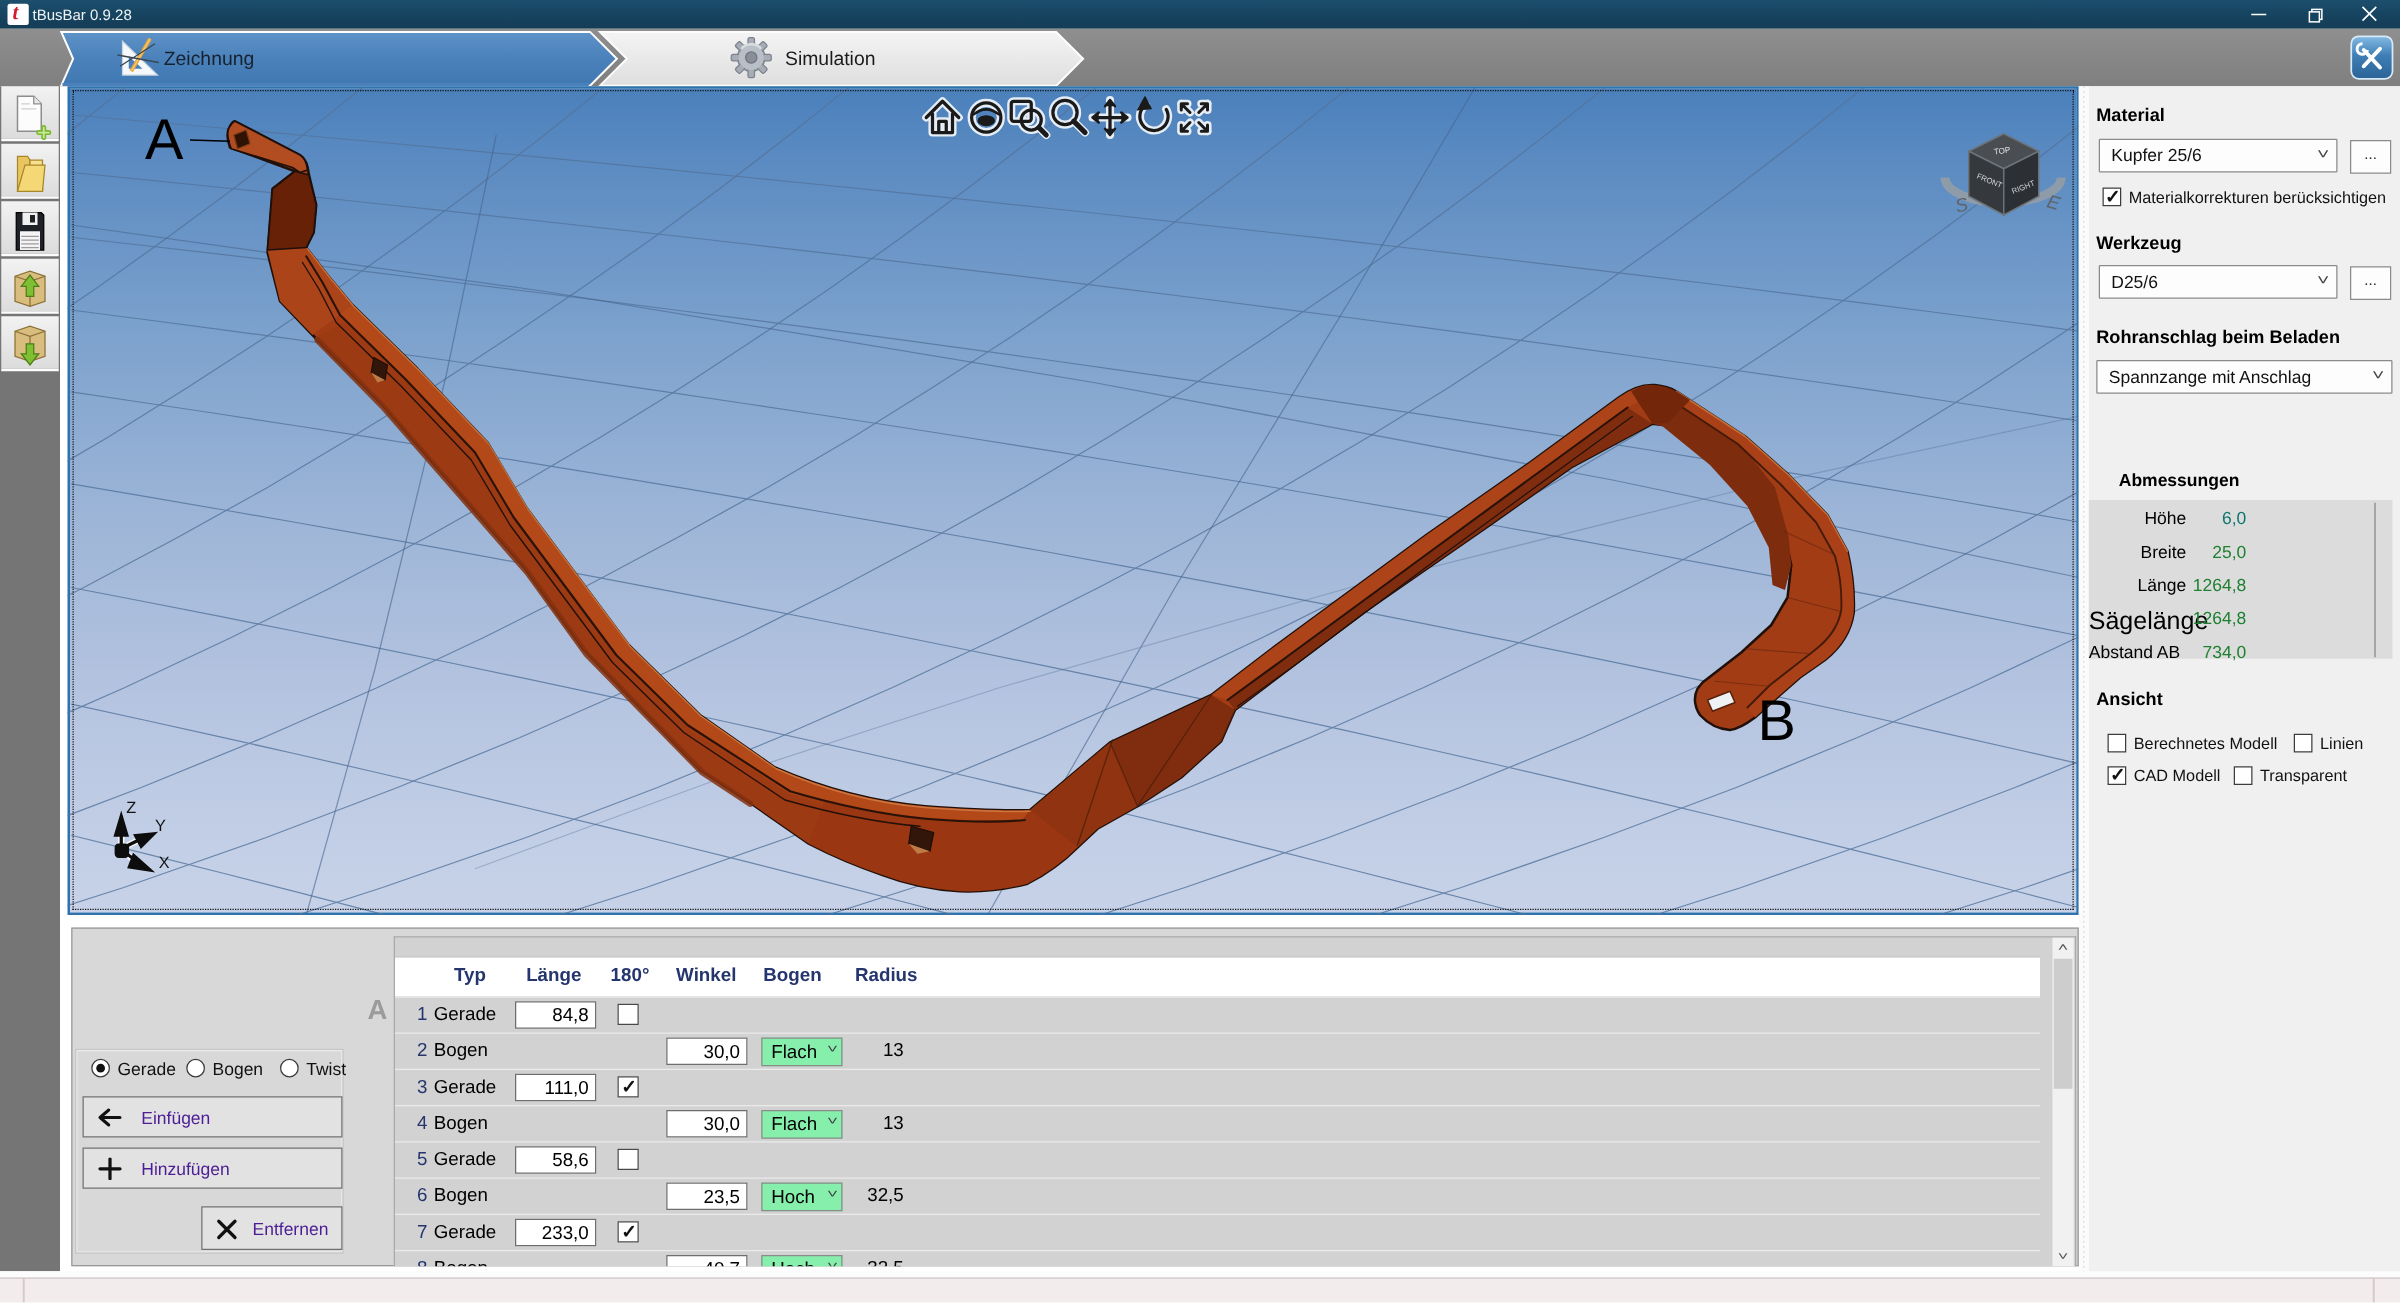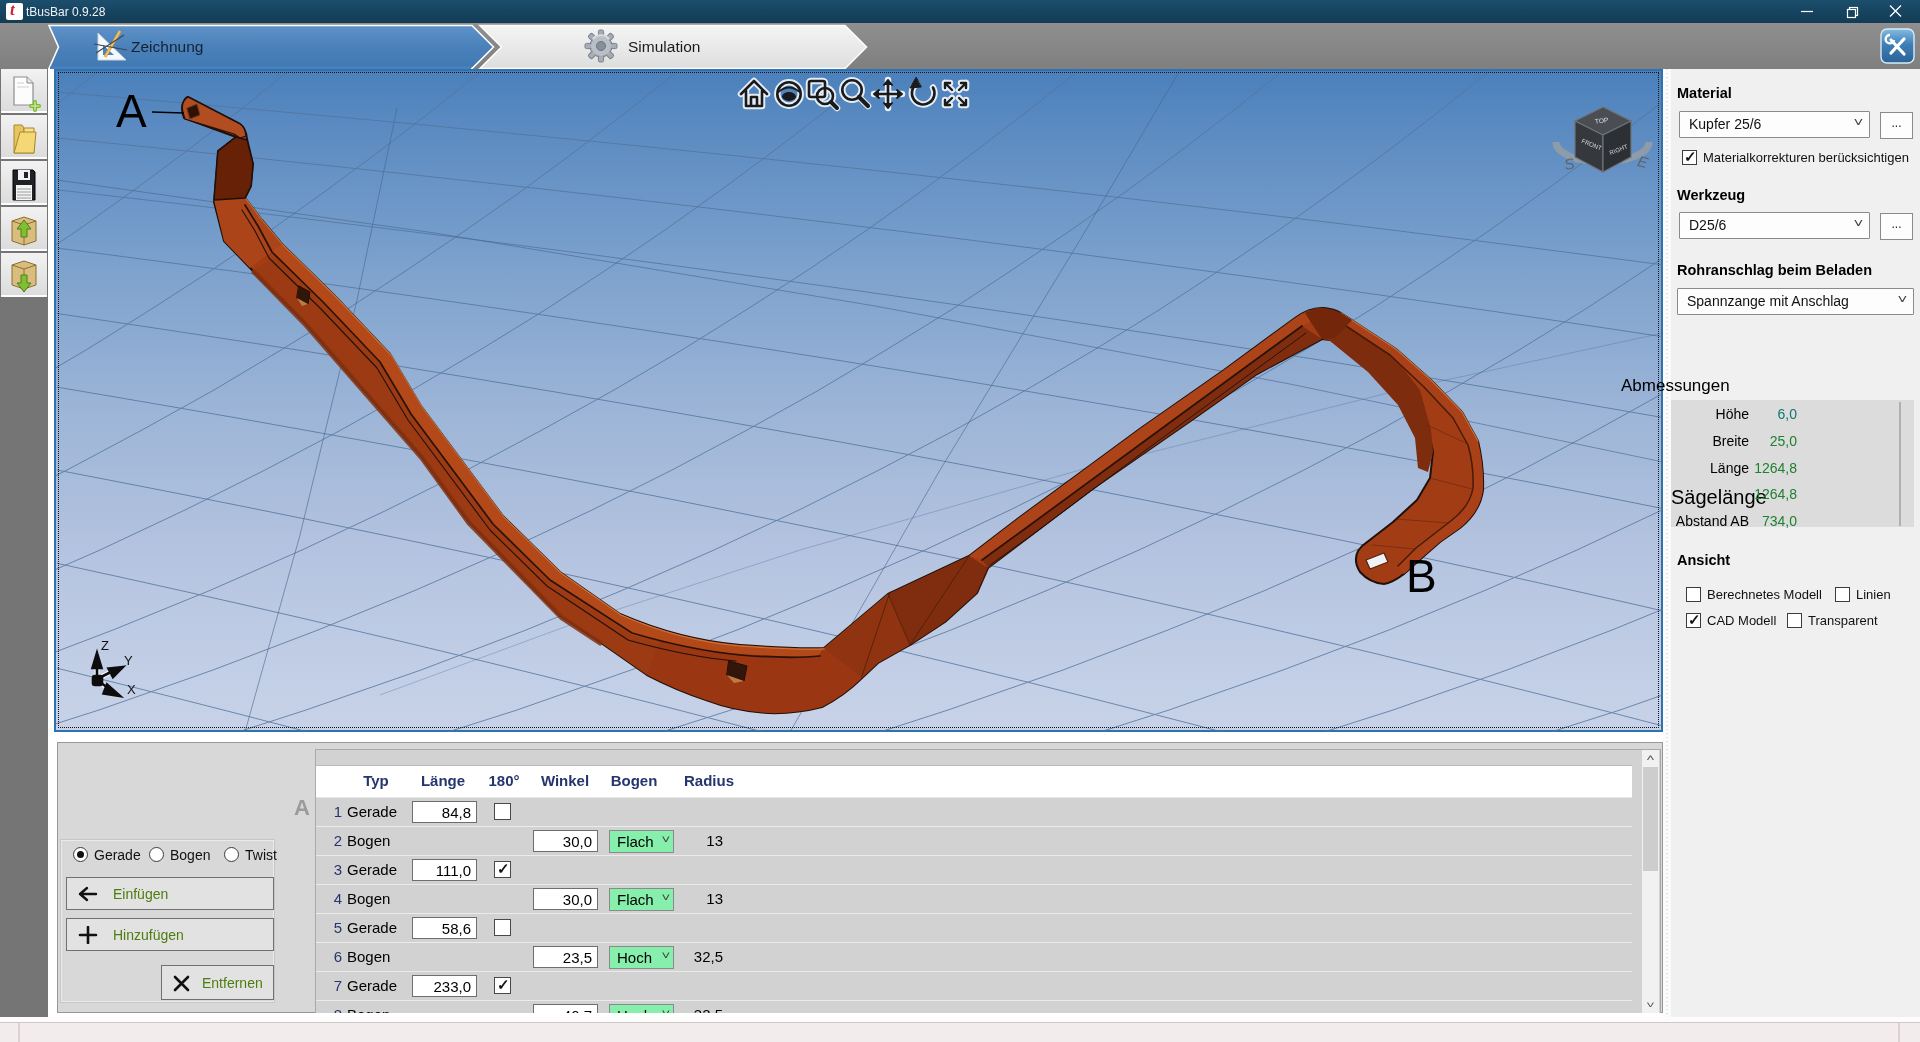--- a/index.html
+++ b/index.html
@@ -20,21 +20,21 @@
   .combo .tx { position:absolute; left:9px; top:4px; }
   .combo .ch { position:absolute; right:7px; top:4px; color:#444; font-size:12px; transform:scaleX(1.4); }
   .dots3 { position:absolute; width:33px; height:27px; background:#fdfdfd; border:1px solid #8a8a8a; color:#222; text-align:center; font-size:12px; line-height:20px; }
   .cb { position:absolute; width:15px; height:15px; background:#fff; border:1px solid #3c3c3c; }
   .cb.on::after { content:"\2713"; position:absolute; left:1px; top:-3px; font-size:15px; font-weight:bold; color:#111; }
   .cblab { position:absolute; font-size:13px; color:#111; white-space:nowrap; }
   #bottompanel { position:absolute; left:57px; top:742px; width:1606px; height:271px; background:#d8d8d8; border:1px solid #979797; }
   .radio { position:absolute; width:15px; height:15px; background:#fff; border:1px solid #3c3c3c; border-radius:50%; }
   .radio.on::after { content:""; position:absolute; left:3px; top:3px; width:7px; height:7px; border-radius:50%; background:#111; }
   .radlab { position:absolute; font-size:14px; color:#111; }
-  .pbtn { position:absolute; background:#e2e2e2; border:1px solid #707070; font-size:14px; color:#4d7c0f; }
+  .pbtn { position:absolute; background:#e2e2e2; border:1px solid #707070; font-size:14px; color:#4c1d95; }
   #tablewrap { position:absolute; left:257px; top:6px; width:1346px; height:264px; background:#d2d2d2; border:1px solid #a9a9a9; border-bottom:none; overflow:hidden; }
   .thead { position:absolute; left:0px; top:15px; width:1316px; height:33px; background:#fff; border-top:1px solid #bbb; border-bottom:1px solid #c5c5c5;padding-left:16px; }
   .th { position:absolute; top:6px; font-weight:bold; font-size:15px; color:#25356e; text-align:center; }
   .trow { position:absolute; left:0; width:1316px; height:29px; }
   .rown { position:absolute; left:0; width:26px; text-align:right; font-size:15px; color:#25356e; top:5px; }
   .typ { position:absolute; left:31px; top:5px; font-size:15px; color:#000; }
   .inbox { position:absolute; width:65px; height:22px; background:#fff; border:1px solid #6e6e6e; font-size:15px; color:#000; text-align:right; padding-right:5px; line-height:21px; }
   .tcb { position:absolute; width:17px; height:17px; background:#fff; border:1px solid #494949; }
   .tcb.on::after { content:"\2713"; position:absolute; left:2px; top:-2px; font-size:15px; font-weight:bold; color:#111; }
   .tdd { position:absolute; width:65px; height:23px; background:#86efac; border:1px solid #8a8a8a; font-size:15px; color:#000; }
@@ -368,30 +368,30 @@
 <div class="combo" style="left:1679px;top:212px;width:191px;height:27px">
     <span class="tx">D25/6</span>
     <span class="ch">˅</span>
   </div>
 <div class="dots3" style="left:1880px;top:213px">...</div>
 <div class="abs" style="left:1677px;top:262px;font-weight:bold;font-size:14.5px">Rohranschlag beim Beladen</div>
 <div class="combo" style="left:1677px;top:288px;width:237px;height:27px">
     <span class="tx">Spannzange mit Anschlag</span>
     <span class="ch">˅</span>
   </div>
-<div class="abs" style="left:1621px;top:376px;font-weight:normal;font-size:17px">Abmessungen</div>
+<div class="abs" style="left:1695px;top:376px;font-weight:bold;font-size:14px">Abmessungen</div>
 <div class="abs" style="left:1671px;top:400px;width:243px;height:127px;background:#dcdcdc"></div>
 <svg class="abs" style="left:1898px;top:402px" width="6" height="124">
     <line x1="2" y1="0" x2="2" y2="124" stroke="#9d9d9d" stroke-width="1.4"></line>
   </svg>
 <div class="abs" style="left:1671px;top:406px;width:78px;text-align:right;font-size:14px">Höhe</div>
 <div class="abs" style="left:1671px;top:433px;width:78px;text-align:right;font-size:14px">Breite</div>
 <div class="abs" style="left:1671px;top:460px;width:78px;text-align:right;font-size:14px">Länge</div>
 <div class="abs" style="left:1671px;top:486px;width:78px;font-size:20px">Sägelänge</div>
-<div class="abs" style="left:1671px;top:513px;width:78px;text-align:right;font-size:14px">Abstand AB</div>
+<div class="abs" style="left:1671px;top:513px;width:78px;font-size:14px">Abstand AB</div>
 <div class="abs" style="left:1697px;top:406px;width:100px;text-align:right;font-size:14px;color:#0f766e">6,0</div>
 <div class="abs" style="left:1697px;top:433px;width:100px;text-align:right;font-size:14px;color:#1e8031">25,0</div>
 <div class="abs" style="left:1697px;top:460px;width:100px;text-align:right;font-size:14px;color:#1e8031">1264,8</div>
 <div class="abs" style="left:1697px;top:486px;width:100px;text-align:right;font-size:14px;color:#1e8031">1264,8</div>
 <div class="abs" style="left:1697px;top:513px;width:100px;text-align:right;font-size:14px;color:#1e8031">734,0</div>
 <div class="abs" style="left:1677px;top:552px;font-weight:bold;font-size:14.5px">Ansicht</div>
 <div class="cb" style="left:1686px;top:587px"></div>
 <div class="cblab" style="left:1707px;top:587px">Berechnetes Modell</div>
 <div class="cb" style="left:1835px;top:587px"></div>
 <div class="cblab" style="left:1856px;top:587px">Linien</div>

